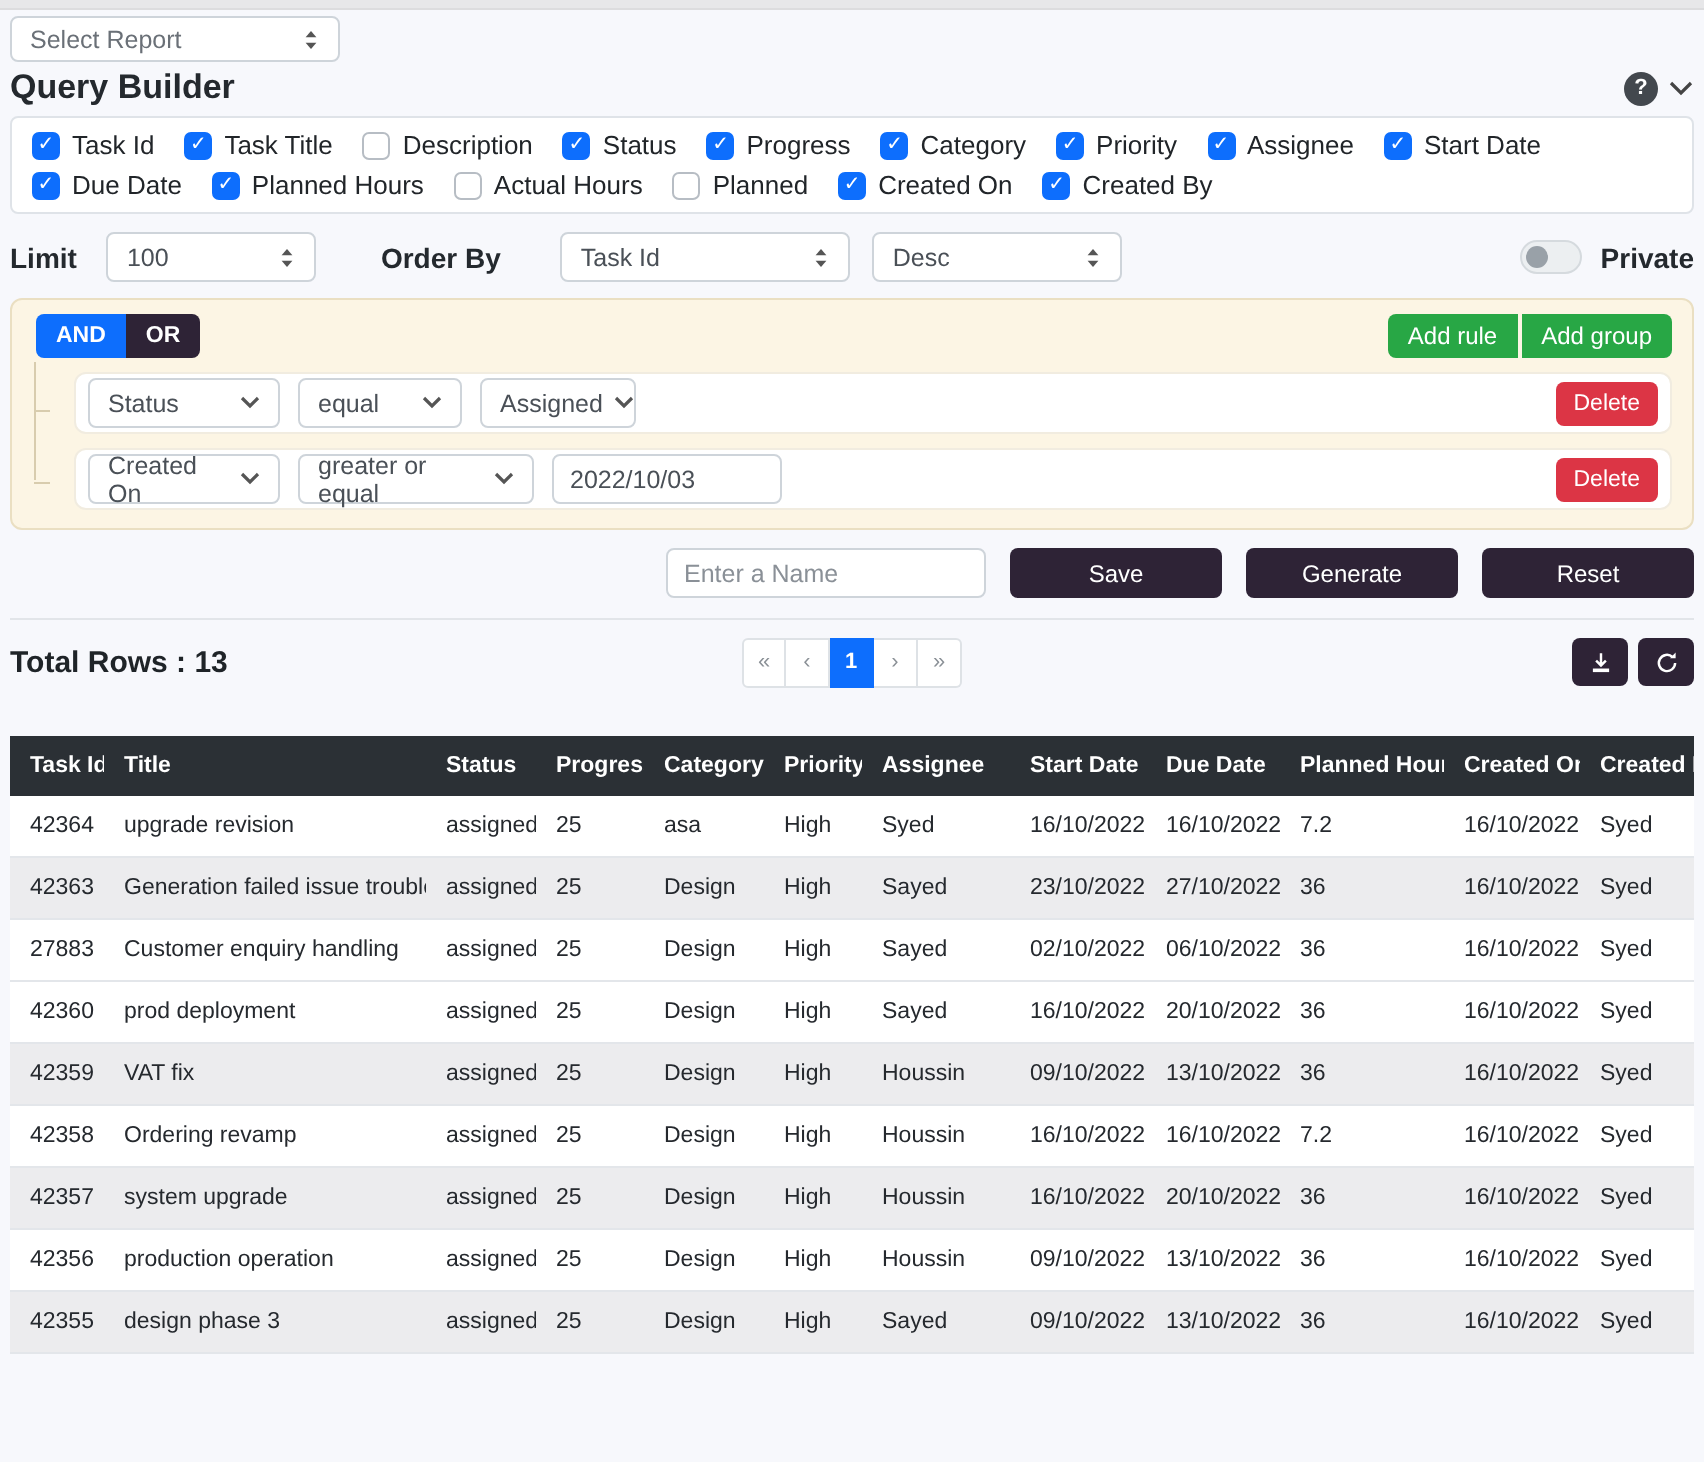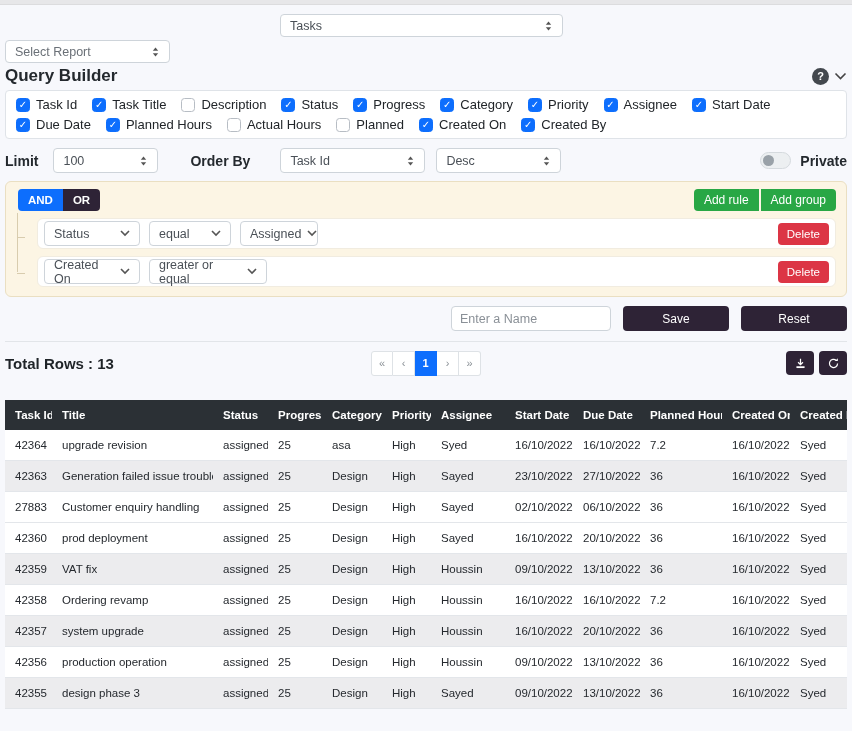--- a/index.html
+++ b/index.html
@@ -144,29 +144,20 @@
   tbody tr:nth-child(2) td, tbody tr:nth-child(5) td, tbody tr:nth-child(7) td,
   tbody tr:nth-child(9) td, tbody tr:nth-child(11) td { background: var(--c-stripe_gray, #ececee); }
 </style>
 </head>
 <body>
 
 <div class="topbar"></div>
 
 <div class="page">
 
-  <div class="tasks-row">
-    <div class="select">
-      <span>Tasks</span>
-      <svg class="caret" width="9" height="12" viewBox="0 0 10 12">
-          <path d="M5 1 8 4.5H2z"></path>
-          <path d="M5 11 2 7.5h6z"></path>
-        </svg>
-    </div>
-  </div>
 
   <div class="report-row">
     <div class="select">
       <span>Select Report</span>
       <svg class="caret" width="9" height="12" viewBox="0 0 10 12">
           <path d="M5 1 8 4.5H2z"></path>
           <path d="M5 11 2 7.5h6z"></path>
         </svg>
     </div>
   </div>
@@ -320,27 +311,29 @@
         <svg class="chev" width="10" height="7" viewBox="0 0 10 7">
             <path d="M1 1l4 4 4-4"></path>
           </svg>
       </div>
       <div class="select sel-ruleop sel-ruleop2">
         <span>greater or equal</span>
         <svg class="chev" width="10" height="7" viewBox="0 0 10 7">
             <path d="M1 1l4 4 4-4"></path>
           </svg>
       </div>
+      <input class="rule-input" type="text" value="2022/10/03" style="">
       <button class="btn-delete">Delete</button>
     </div>
   </div>
 
   <div class="actions-row">
     <input class="name-input" type="text" placeholder="Enter a Name" style="">
     <button class="btn-dark">Save</button>
+    <button class="btn-dark">Generate</button>
     <button class="btn-dark">Reset</button>
   </div>
 
   <hr class="divider">
 
   <div class="results-bar">
     <span class="total-rows">Total Rows : 13</span>
     <div class="pagination">
         <button class="page-btn">«</button>
         <button class="page-btn">‹</button>

